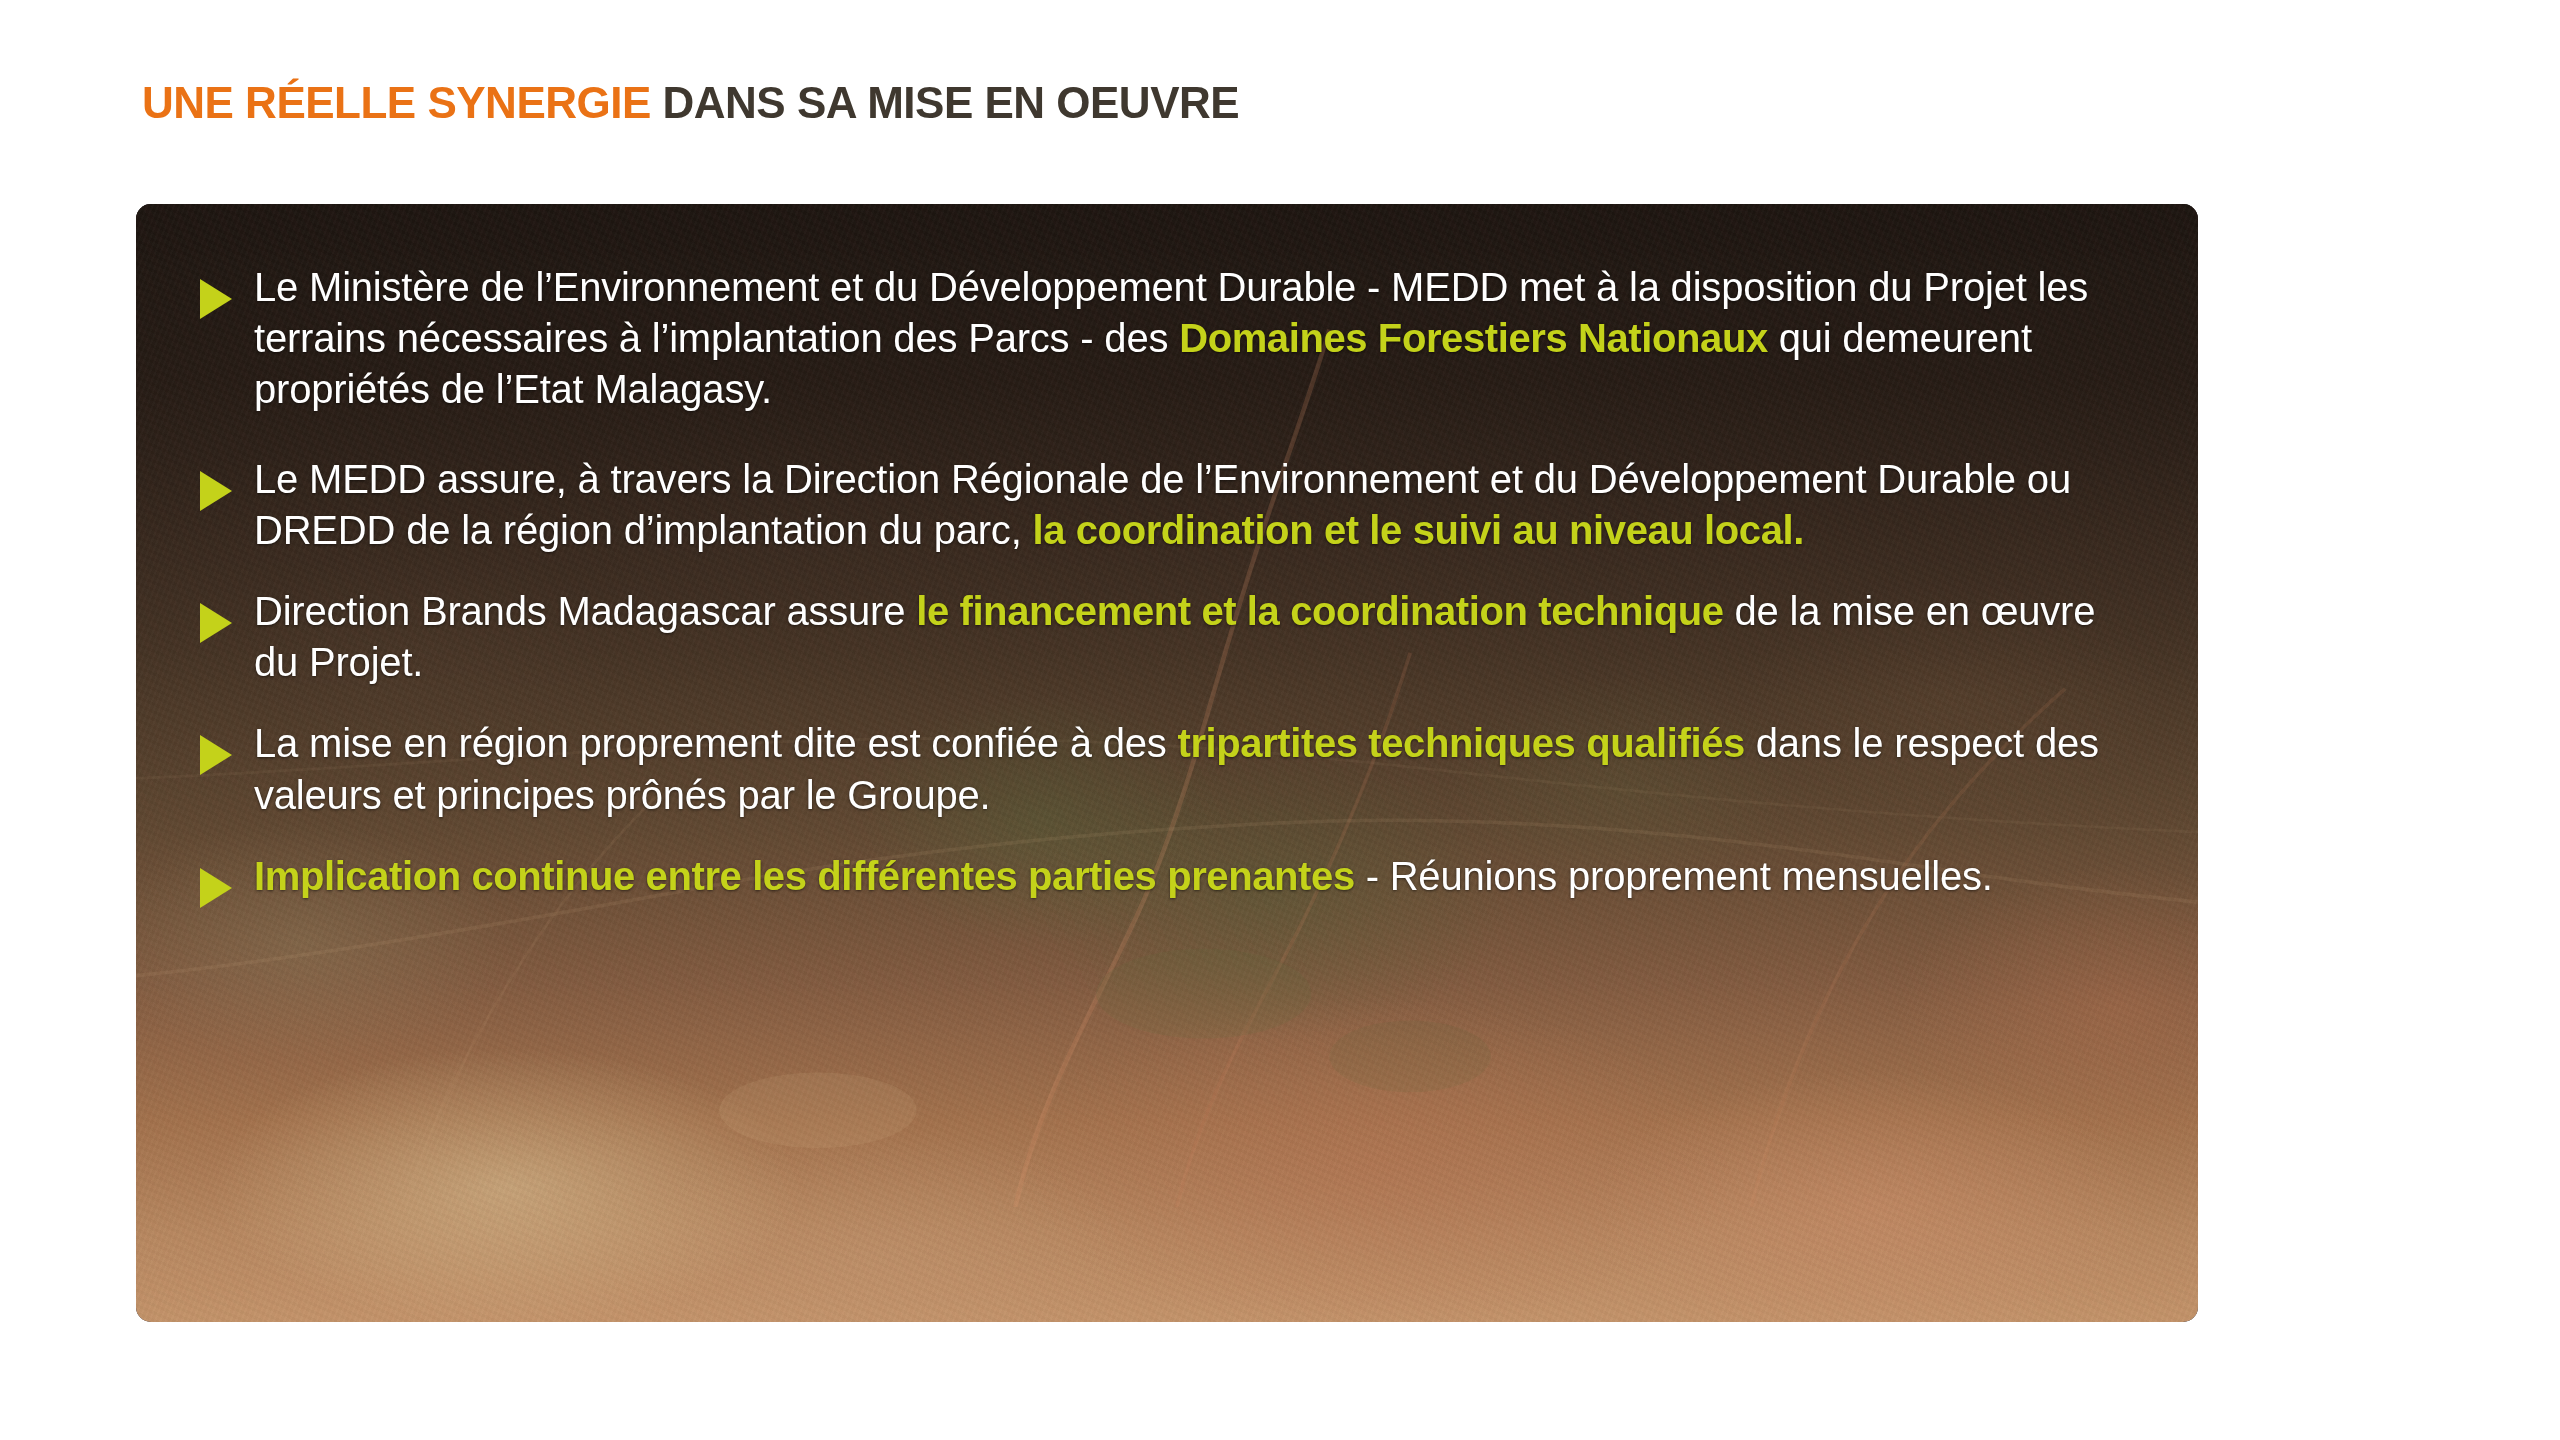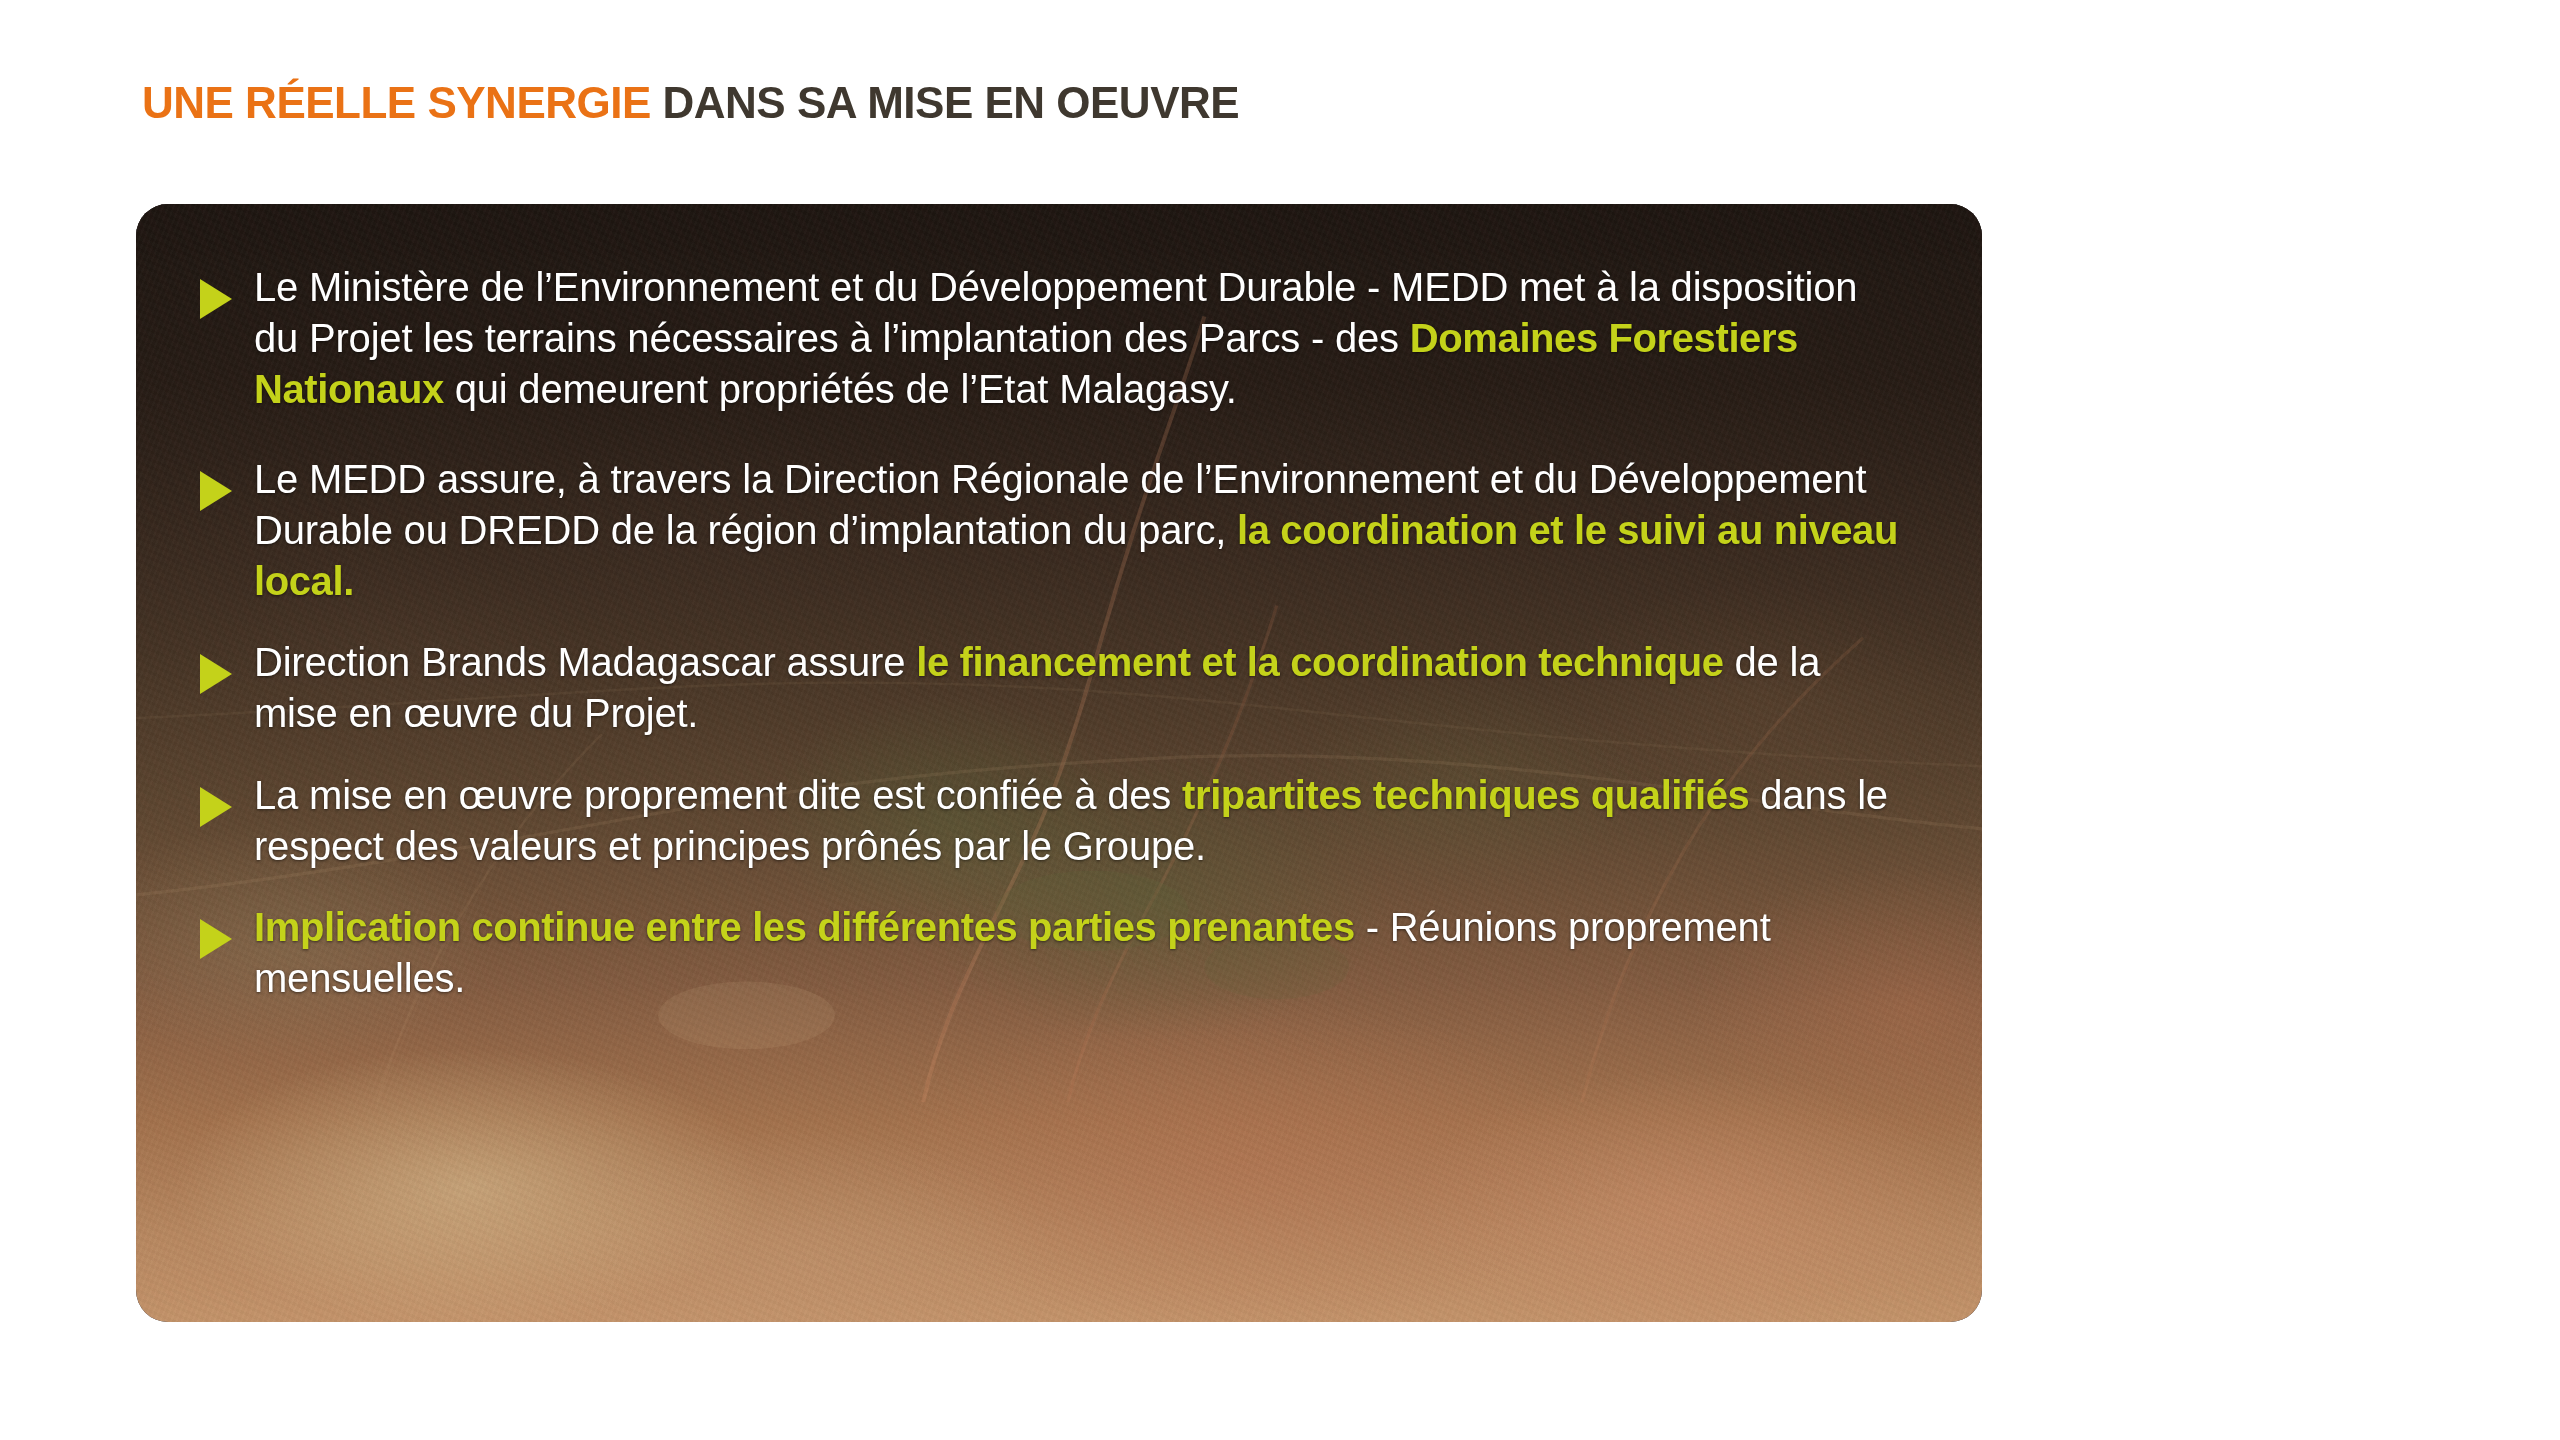--- a/index.html
+++ b/index.html
@@ -29,23 +29,23 @@
     line-height: 1.1;
   }
   .title-accent { color: #ea7215; }
   .title-rest   { color: #3f382f; }
 
   
   .content-card {
     position: absolute;
     left: 136px;
     top: 204px;
-    width: 1846px;
+    width: 2062px;
     height: 1118px;
-    border-radius: 32px;
+    border-radius: 15px;
     overflow: hidden;
     background: #0f172a;
   }
 
   
   .bg-photo {
     position: absolute;
     inset: 0;
     background:
       
@@ -187,21 +187,21 @@
           </svg>
         </div>
         <div class="bullet-text"><span>Direction Brands Madagascar assure </span><span class="hl">le financement et la coordination technique</span><span> de la mise en œuvre du Projet.</span></div>
       </div>
       <div class="bullet-row">
         <div class="bullet-marker">
           <svg width="40" height="46" viewBox="0 0 40 46">
             <path d="M 4 3 L 36 23 L 4 43 Z" fill="#c4d21a"></path>
           </svg>
         </div>
-        <div class="bullet-text"><span>La mise en œuvre proprement dite est confiée à des </span><span class="hl">tripartites techniques qualifiés</span><span> dans le respect des valeurs et principes prônés par le Groupe.</span></div>
+        <div class="bullet-text"><span>La mise en région proprement dite est confiée à des </span><span class="hl">tripartites techniques qualifiés</span><span> dans le respect des valeurs et principes prônés par le Groupe.</span></div>
       </div>
       <div class="bullet-row">
         <div class="bullet-marker">
           <svg width="40" height="46" viewBox="0 0 40 46">
             <path d="M 4 3 L 36 23 L 4 43 Z" fill="#c4d21a"></path>
           </svg>
         </div>
         <div class="bullet-text"><span class="hl">Implication continue entre les différentes parties prenantes</span><span> - Réunions proprement mensuelles.</span></div>
       </div>
     </div>

